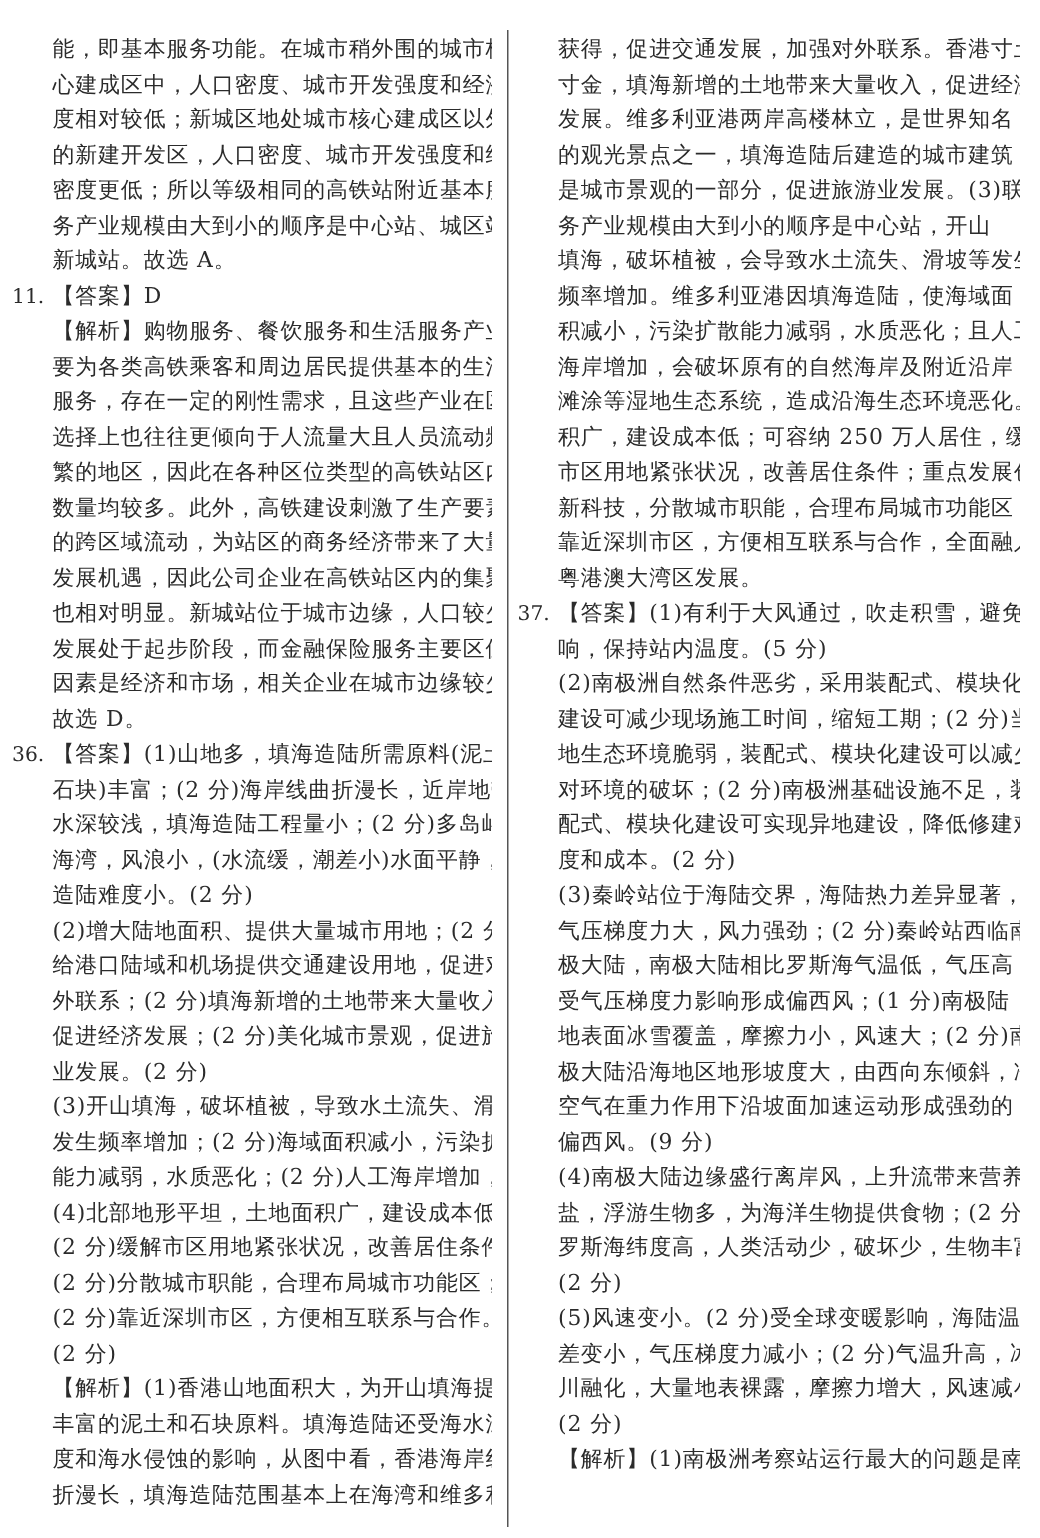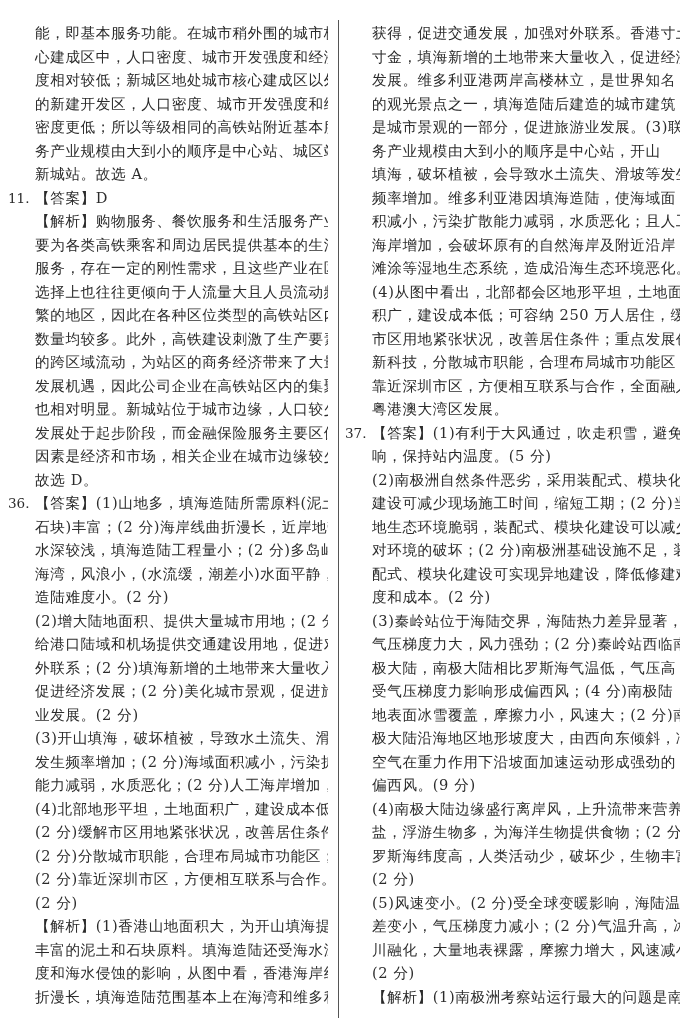--- a/index.html
+++ b/index.html
@@ -68,38 +68,37 @@
     <div class="line ind"><span>寸金，填海新增的土地带来大量收入，促进经济</span></div>
     <div class="line ind"><span>发展。维多利亚港两岸高楼林立，是世界知名</span></div>
     <div class="line ind"><span>的观光景点之一，填海造陆后建造的城市建筑，</span></div>
     <div class="line ind"><span>是城市景观的一部分，促进旅游业发展。(3)联</span></div>
     <div class="line ind"><span>务产业规模由大到小的顺序是中心站，开山</span></div>
     <div class="line ind"><span>填海，破坏植被，会导致水土流失、滑坡等发生</span></div>
     <div class="line ind"><span>频率增加。维多利亚港因填海造陆，使海域面</span></div>
     <div class="line ind"><span>积减小，污染扩散能力减弱，水质恶化；且人工</span></div>
     <div class="line ind"><span>海岸增加，会破坏原有的自然海岸及附近沿岸</span></div>
     <div class="line ind"><span>滩涂等湿地生态系统，造成沿海生态环境恶化。</span></div>
-    <div class="line ind"><span>(4)从图中看出，北部都会区地形平坦，土地面</span></div>
     <div class="line ind"><span>积广，建设成本低；可容纳 250 万人居住，缓解</span></div>
     <div class="line ind"><span>市区用地紧张状况，改善居住条件；重点发展创</span></div>
     <div class="line ind"><span>新科技，分散城市职能，合理布局城市功能区；</span></div>
     <div class="line ind"><span>靠近深圳市区，方便相互联系与合作，全面融入</span></div>
     <div class="line ind"><span>粤港澳大湾区发展。</span></div>
     <div class="line"><span class="num">37.</span><span>【答案】(1)有利于大风通过，吹走积雪，避免暴</span></div>
     <div class="line ind"><span>响，保持站内温度。(5 分)</span></div>
     <div class="line ind"><span>(2)南极洲自然条件恶劣，采用装配式、模块化</span></div>
     <div class="line ind"><span>建设可减少现场施工时间，缩短工期；(2 分)当</span></div>
     <div class="line ind"><span>地生态环境脆弱，装配式、模块化建设可以减少</span></div>
     <div class="line ind"><span>对环境的破坏；(2 分)南极洲基础设施不足，装</span></div>
     <div class="line ind"><span>配式、模块化建设可实现异地建设，降低修建难</span></div>
     <div class="line ind"><span>度和成本。(2 分)</span></div>
     <div class="line ind"><span>(3)秦岭站位于海陆交界，海陆热力差异显著，</span></div>
     <div class="line ind"><span>气压梯度力大，风力强劲；(2 分)秦岭站西临南</span></div>
     <div class="line ind"><span>极大陆，南极大陆相比罗斯海气温低，气压高，</span></div>
-    <div class="line ind"><span>受气压梯度力影响形成偏西风；(4 分)南极陆</span></div>
+    <div class="line ind"><span>受气压梯度力影响形成偏西风；(1 分)南极陆</span></div>
     <div class="line ind"><span>地表面冰雪覆盖，摩擦力小，风速大；(2 分)南</span></div>
     <div class="line ind"><span>极大陆沿海地区地形坡度大，由西向东倾斜，冷</span></div>
     <div class="line ind"><span>空气在重力作用下沿坡面加速运动形成强劲的</span></div>
     <div class="line ind"><span>偏西风。(9 分)</span></div>
     <div class="line ind"><span>(4)南极大陆边缘盛行离岸风，上升流带来营养</span></div>
     <div class="line ind"><span>盐，浮游生物多，为海洋生物提供食物；(2 分)</span></div>
     <div class="line ind"><span>罗斯海纬度高，人类活动少，破坏少，生物丰富。</span></div>
     <div class="line ind"><span>(2 分)</span></div>
     <div class="line ind"><span>(5)风速变小。(2 分)受全球变暖影响，海陆温</span></div>
     <div class="line ind"><span>差变小，气压梯度力减小；(2 分)气温升高，冰</span></div>

